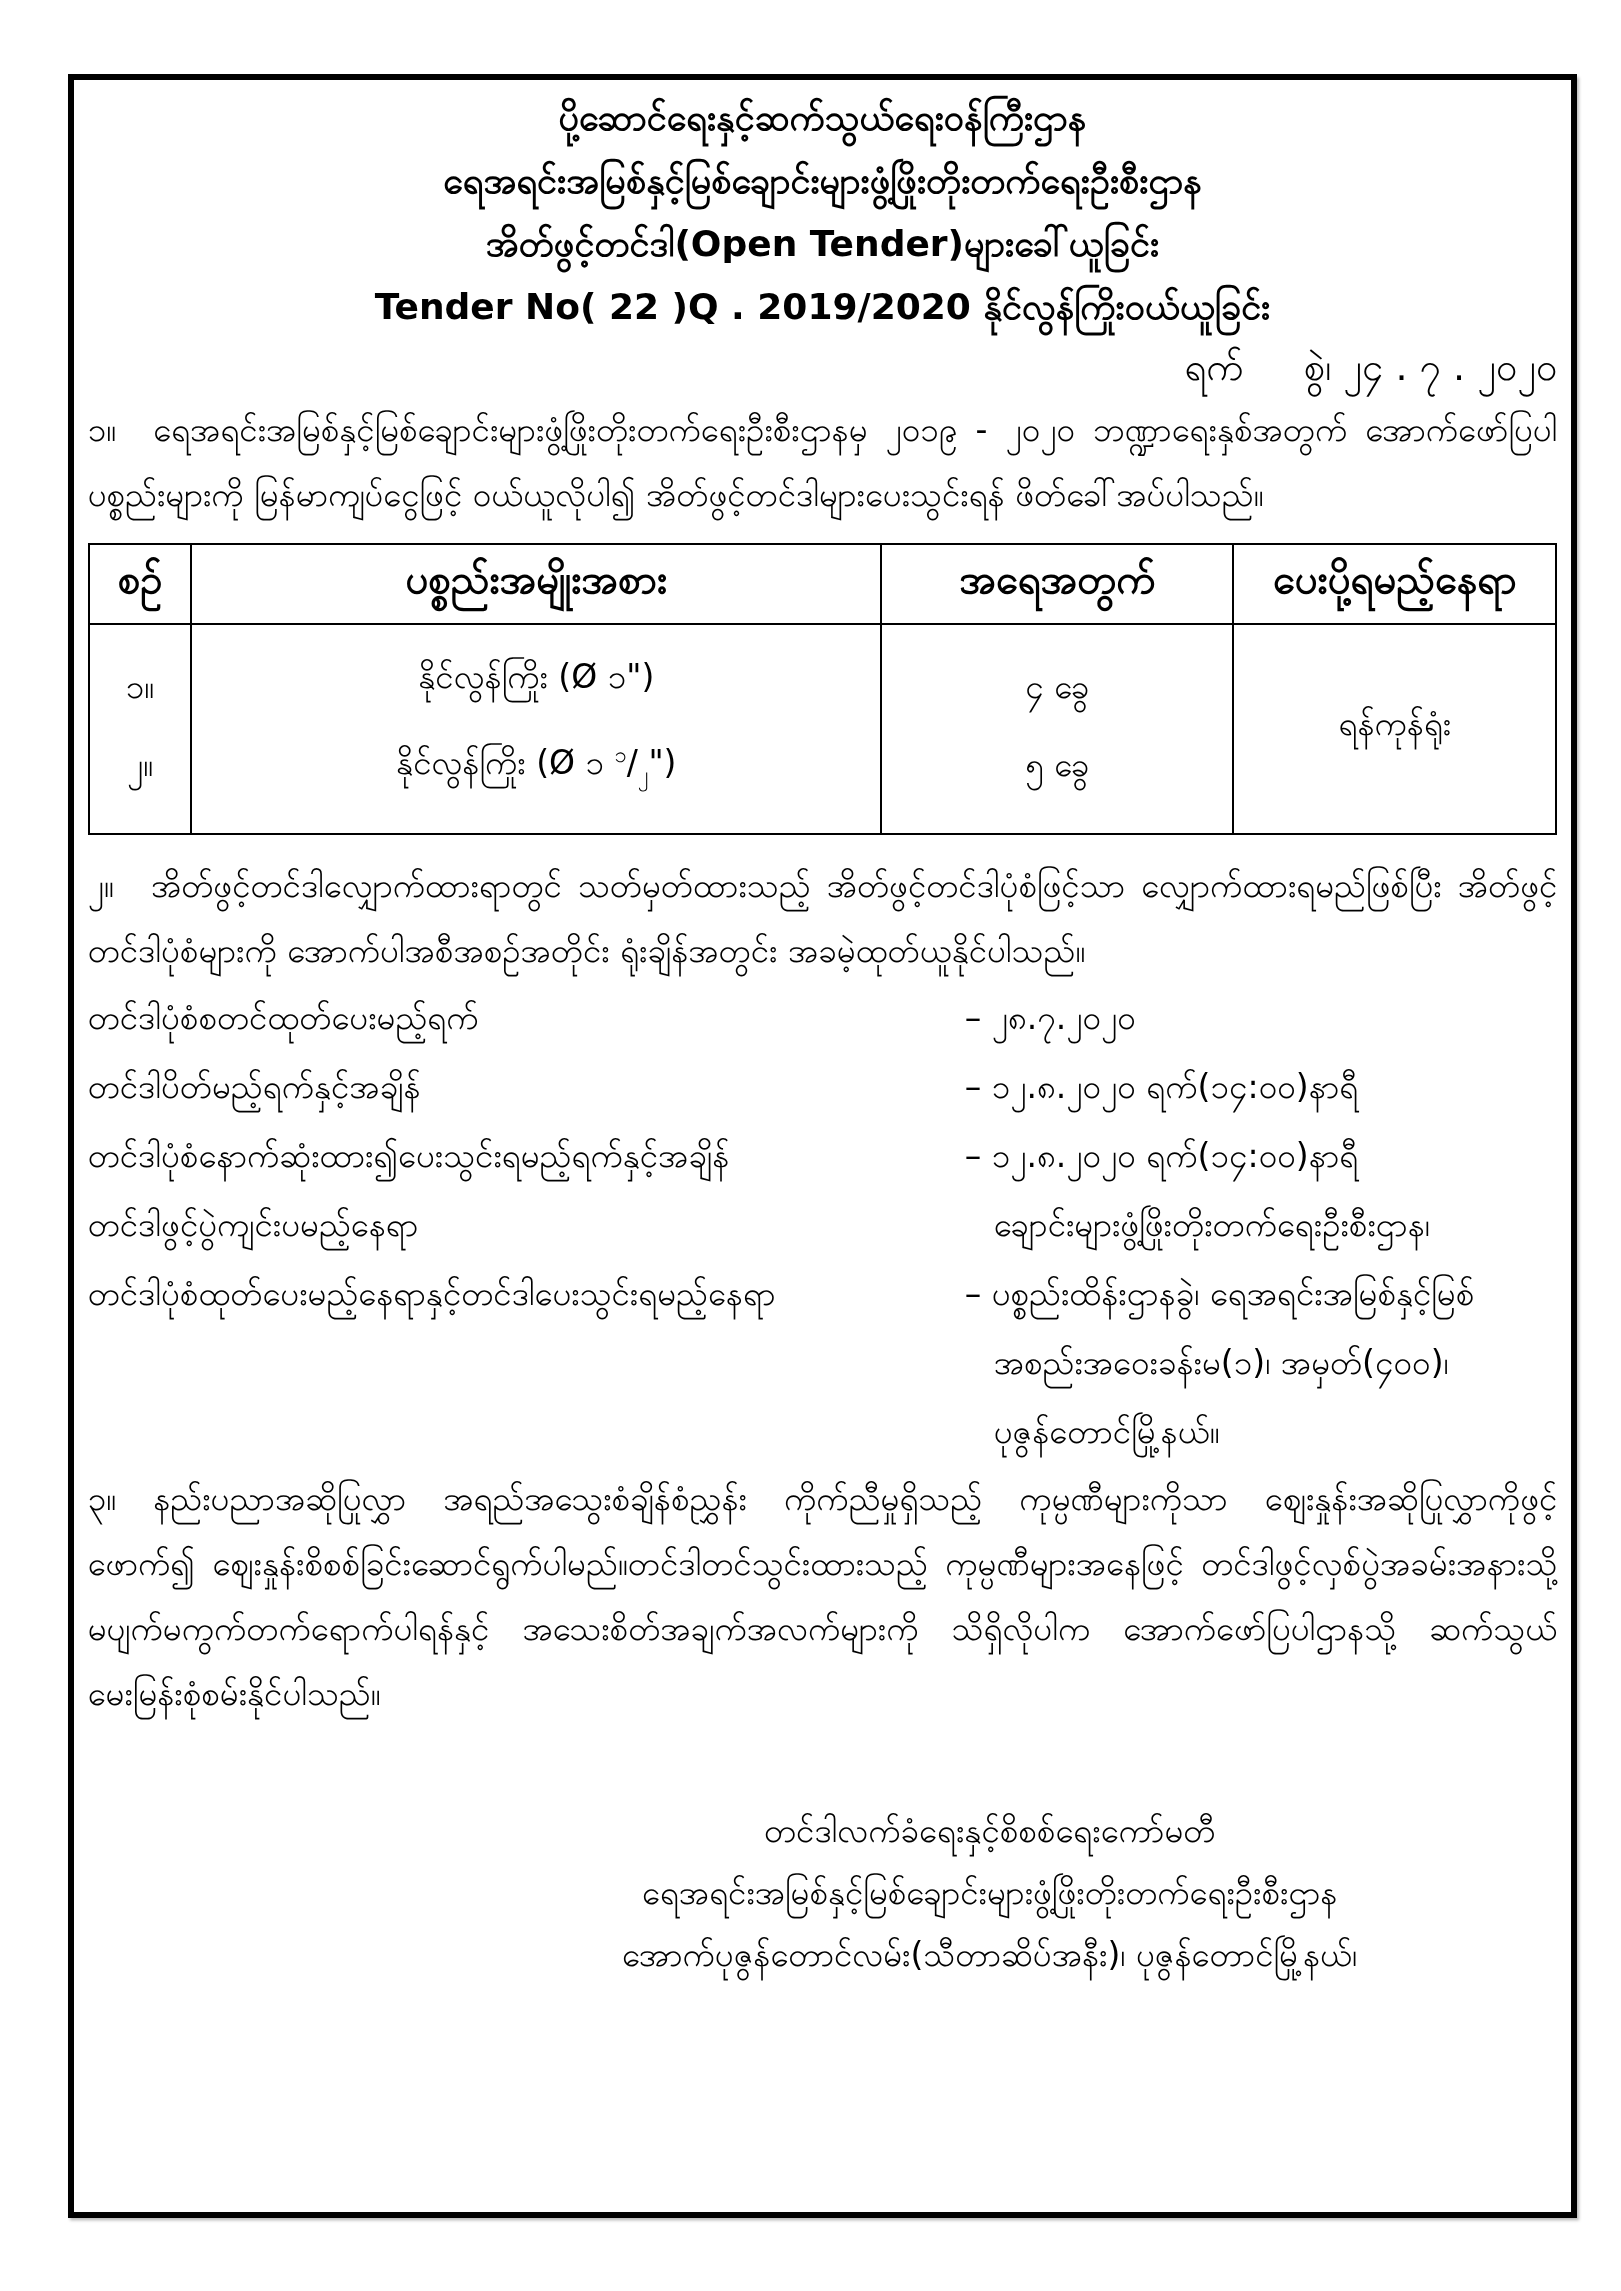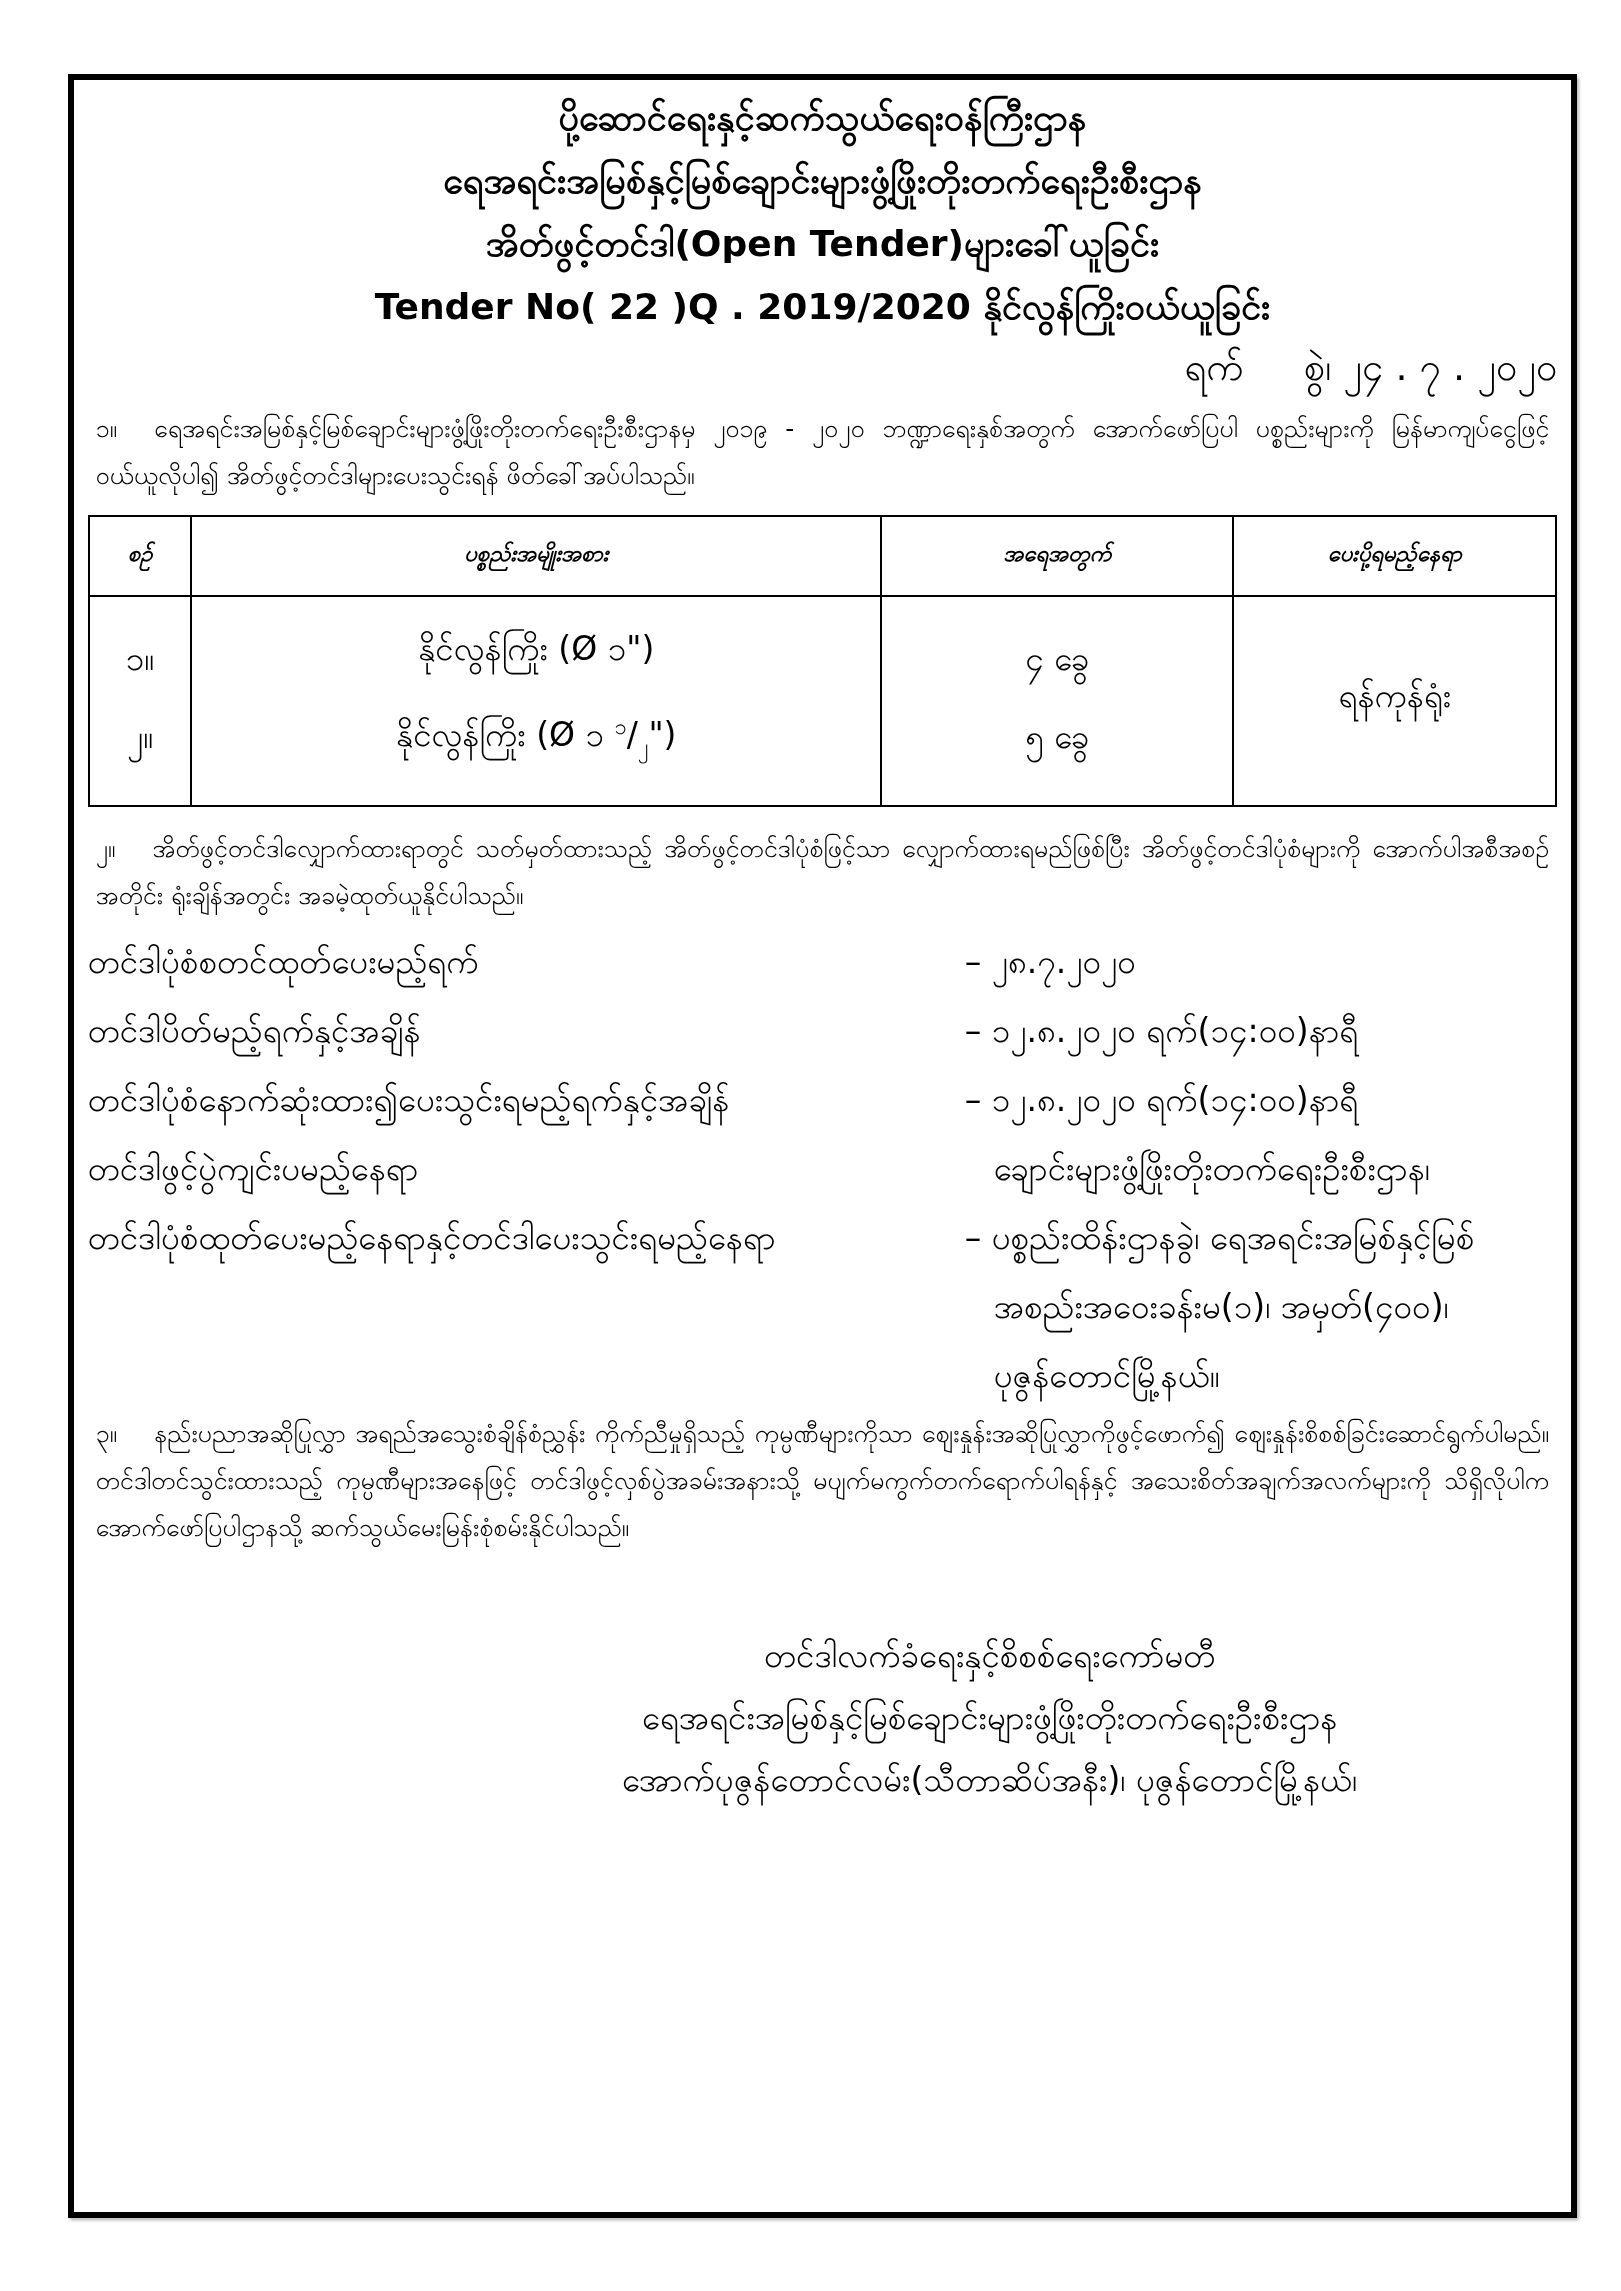--- a/index.html
+++ b/index.html
@@ -33,45 +33,44 @@
     white-space: nowrap;
   }
   .date-line {
     text-align: right;
     font-size: 38px;
     line-height: 59px;
     white-space: pre;
     padding-right: 0;
   }
   .para {
-    font-size: 25px;
-    line-height: 47px;
+    font-size: 33px;
+    line-height: 65px;
     text-align: justify;
-    margin: 8px;
+    margin: 0;
   }
   .para .pnum { margin-right: 37px; }
   .p2 { margin-top: 17.6px; }
   .p3 { margin-top: 0; }
 
   table.tender {
     width: 100%;
     border-collapse: collapse;
     margin: 15.7px 0 17.6px 0;
   }
   table.tender th, table.tender td {
     border: 2.9px solid #000000;
     text-align: center;
     vertical-align: middle;
   }
   table.tender th {
     font-weight: bold;
-    font-size: 22px;
+    font-size: 40px;
     height: 80px;
     padding: 3.9px 5.9px;
-    font-style: italic;
   }
   table.tender td { padding: 13.7px 5.9px 19.6px 5.9px; }
   td .cell-line { font-size: 33px; line-height: 78px; white-space: nowrap; }
   .col-no   { width: 7%; }
   .col-item { width: 47%; }
   .col-qty  { width: 24%; }
   .col-del  { width: 22%; font-size: 33px; }
   .sup { font-size: 21.6px; vertical-align: super; }
   .sub { font-size: 21.6px; vertical-align: sub; }
 

